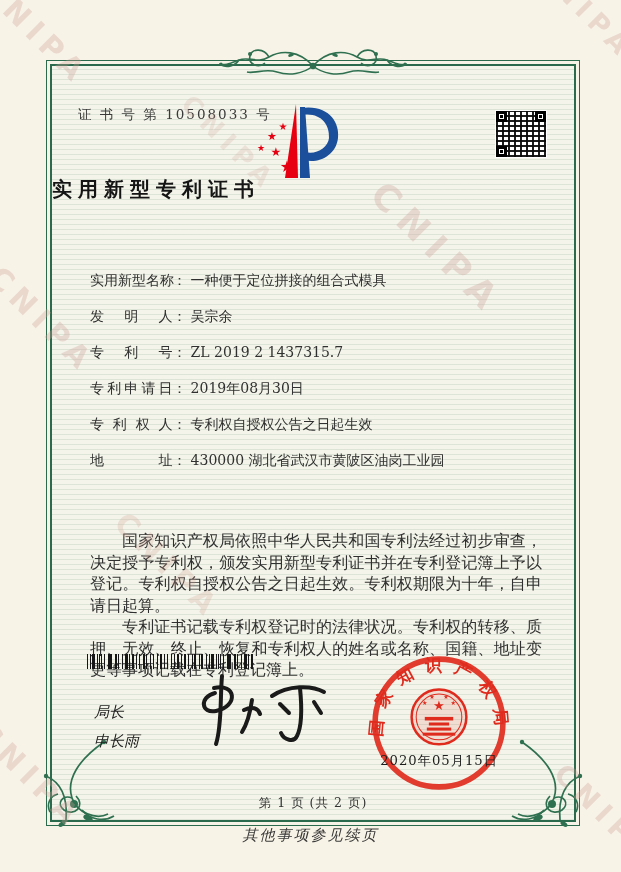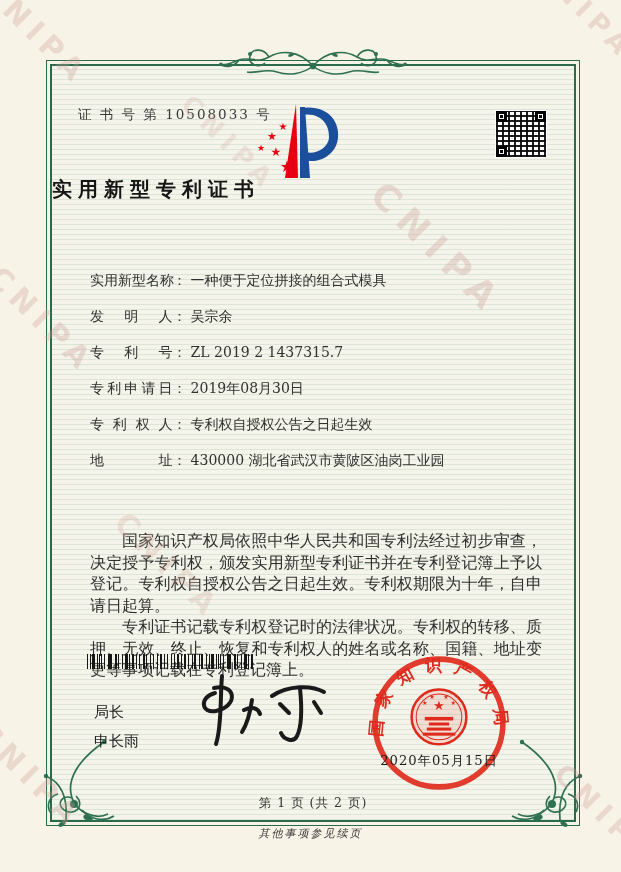--- a/index.html
+++ b/index.html
@@ -57,30 +57,30 @@
 
   .paras{position:absolute;left:38px;top:448px;width:452px;font-size:16px;
          line-height:21.5px;text-align:justify;color:#303030;margin-top:16px;}
   .paras p{margin:0;text-indent:2em;}
 
   .barcode{position:absolute;left:35px;top:588px;width:166px;height:15px;
            background:
              repeating-linear-gradient(90deg,#161616 0 1.5px,transparent 1.5px 3px,#161616 3px 4px,transparent 4px 7px),
              repeating-linear-gradient(90deg,transparent 0 5px,#161616 5px 7px,transparent 7px 12px,#161616 12px 13px,transparent 13px 17px);}
 
-  .signer{position:absolute;left:42px;top:632px;font-size:15px;line-height:29px;color:#222;}
+  .signer{position:absolute;left:42px;top:632px;font-size:15px;line-height:29px;color:#222;font-style:italic;}
   .signature{position:absolute;left:132px;top:602px;}
 
   .seal{position:absolute;left:316px;top:586px;}
 
   .page-num{position:absolute;left:0;bottom:8px;width:100%;text-align:center;
             font-size:12.5px;letter-spacing:1px;color:#333;}
 
   .footer-note{position:absolute;left:0;top:826px;width:100%;text-align:center;
-               font-size:11px;font-style:italic;letter-spacing:2px;color:#3a3a3a;z-index:2;}
+               font-size:15px;font-style:italic;letter-spacing:2px;color:#3a3a3a;z-index:2;}
 </style>
 </head>
 <body>
 
 <div class="page">
 
   <span class="wm wm1">CNIPA</span>
   <span class="wm wm2">CNIPA</span>
   <span class="wm wm3">CNIPA</span>
   <span class="wm wm4">CNIPA</span>

